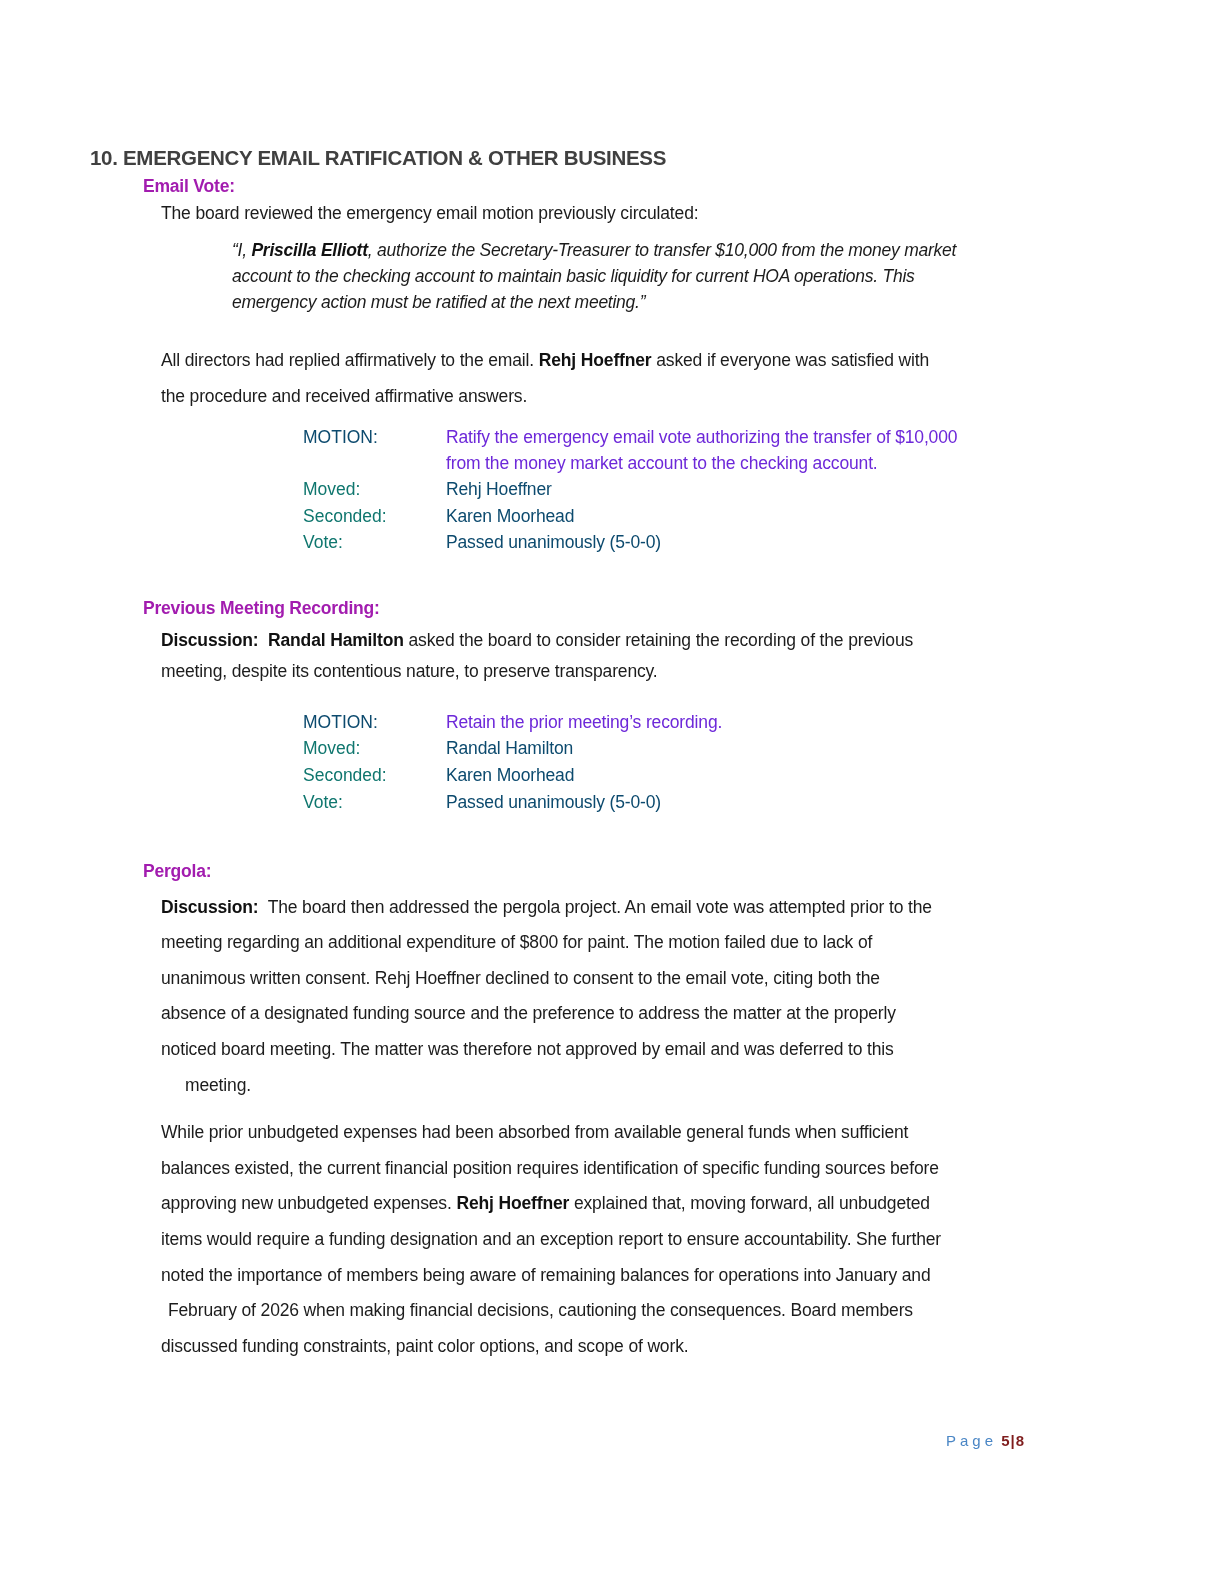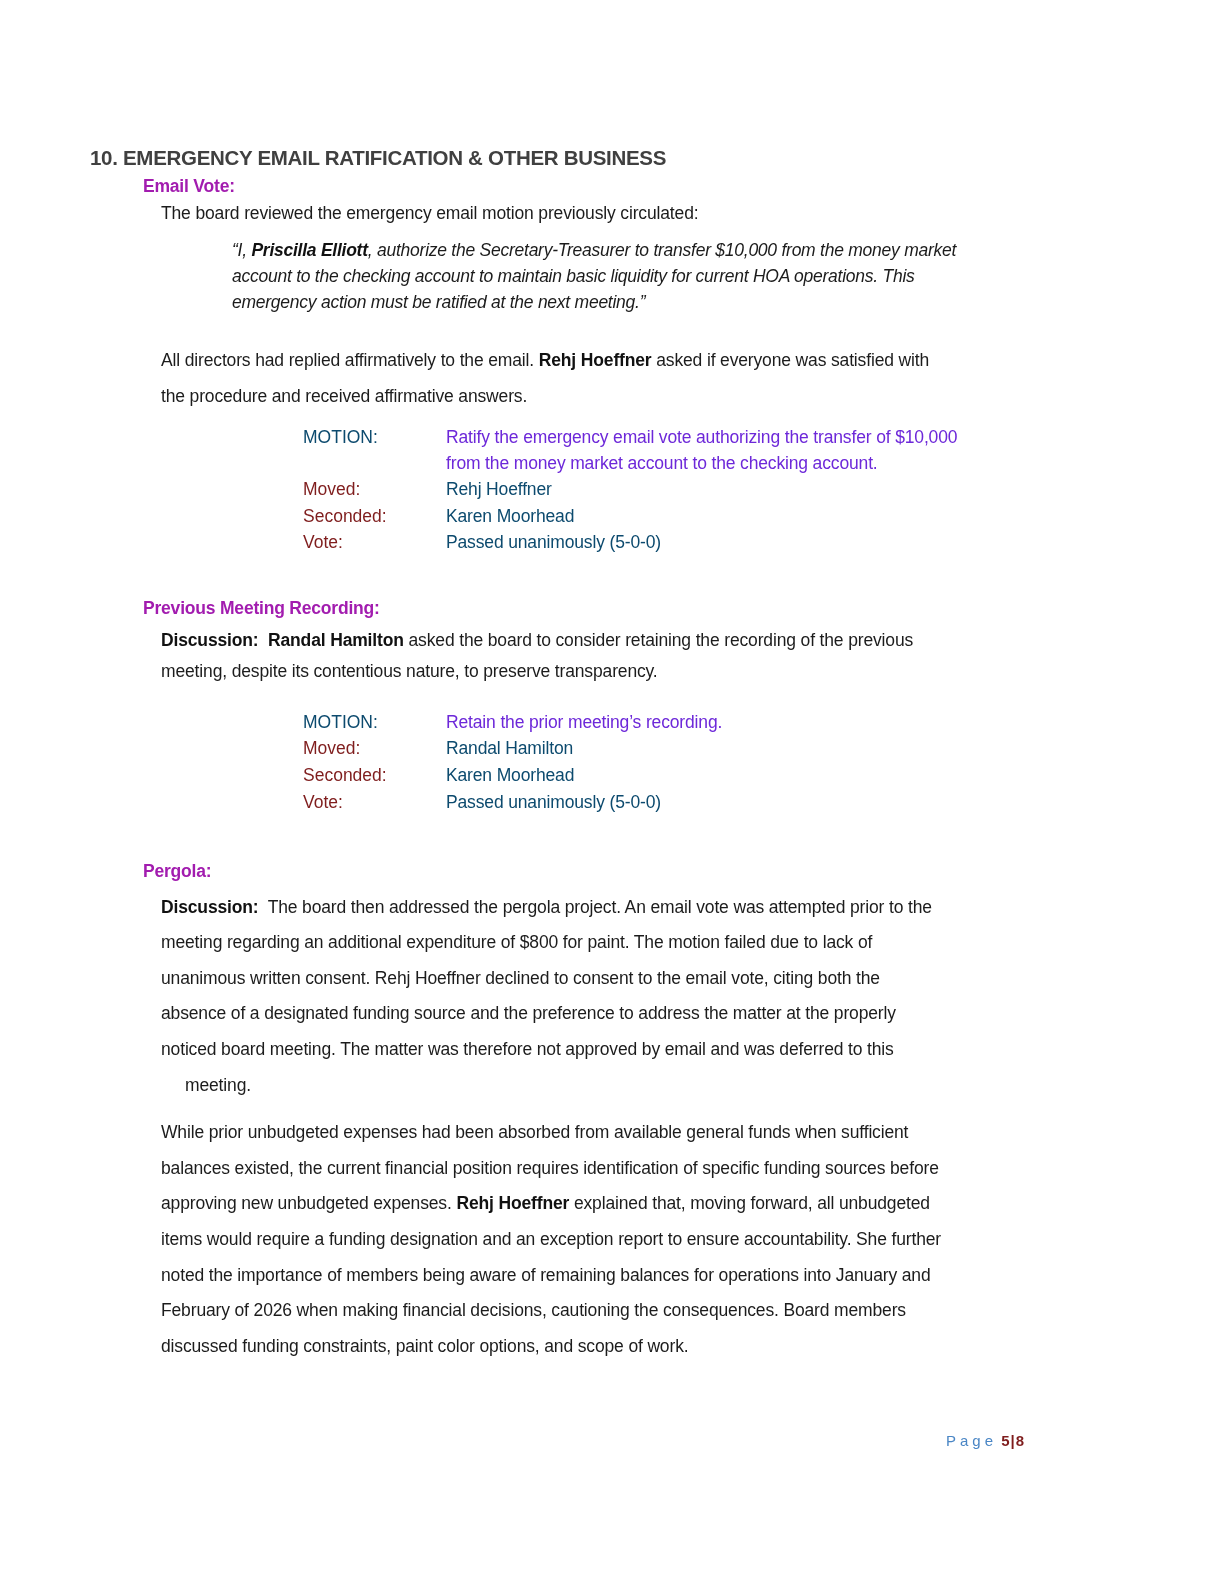--- a/index.html
+++ b/index.html
@@ -4,21 +4,21 @@
 <style>
   html, body { margin: 0; padding: 0; background: #ffffff; }
   body { width: 1224px; height: 1584px; position: relative; overflow: hidden;
          font-family: "Liberation Sans", sans-serif; color: #1a1a1a; }
   .abs { position: absolute; white-space: nowrap; }
   .heading { left: 90px; top: 146px; font-size: 20.5px; font-weight: bold; color: #404040; letter-spacing: -0.3px; }
   .subhead { font-size: 17.5px; font-weight: bold; color: #a21caf; letter-spacing: -0.2px; }
   .body { font-size: 17.5px; color: #1c1c1c; letter-spacing: -0.15px; }
   .quote { font-size: 17.5px; font-style: italic; color: #1c1c1c; letter-spacing: -0.25px; }
   b { font-weight: bold; color: #111; }
-  .mlabel { left: 303px; font-size: 17.5px; color: #7f1d1d; }
+  .mlabel { left: 303px; font-size: 17.5px; color: #0f766e; }
   .mval { left: 446px; font-size: 17.5px; color: #6d28d9; letter-spacing: -0.15px; }
   .bold { font-weight: normal; color: #0c4a6e; }
   .footer { left: 946px; top: 1432px; font-size: 15px; }
   .footer .pg { color: #4a86c5; letter-spacing: 4px; }
   .footer .num { color: #7f1d1d; font-weight: bold; letter-spacing: 1px; }
 </style>
 </head>
 <body>
 
 <div class="abs heading">10. EMERGENCY EMAIL RATIFICATION &amp; OTHER BUSINESS</div>
@@ -68,16 +68,16 @@
 <div class="abs body" style="left:161px; top:968px;">unanimous written consent. Rehj Hoeffner declined to consent to the email vote, citing both the</div>
 <div class="abs body" style="left:161px; top:1003px;">absence of a designated funding source and the preference to address the matter at the properly</div>
 <div class="abs body" style="left:161px; top:1039px;">noticed board meeting. The matter was therefore not approved by email and was deferred to this</div>
 <div class="abs body" style="left:161px; top:1075px;margin-left:24px;">meeting.</div>
 
 <div class="abs body" style="left:161px; top:1122px;">While prior unbudgeted expenses had been absorbed from available general funds when sufficient</div>
 <div class="abs body" style="left:161px; top:1158px;">balances existed, the current financial position requires identification of specific funding sources before</div>
 <div class="abs body" style="left:161px; top:1193px;"><span>approving new unbudgeted expenses. </span><b>Rehj Hoeffner</b><span> explained that, moving forward, all unbudgeted</span></div>
 <div class="abs body" style="left:161px; top:1229px;">items would require a funding designation and an exception report to ensure accountability. She further</div>
 <div class="abs body" style="left:161px; top:1265px;">noted the importance of members being aware of remaining balances for operations into January and</div>
-<div class="abs body" style="left:161px; top:1300px;">February of 2026 when making financial decisions, cautioning the consequences. Board members</div>
+<div class="abs body" style="left:168px; top:1300px;">February of 2026 when making financial decisions, cautioning the consequences. Board members</div>
 <div class="abs body" style="left:161px; top:1336px;">discussed funding constraints, paint color options, and scope of work.</div>
 
 <div class="abs footer"><span class="pg">Page</span> <span class="num">5|8</span></div>
 
 </body></html>

